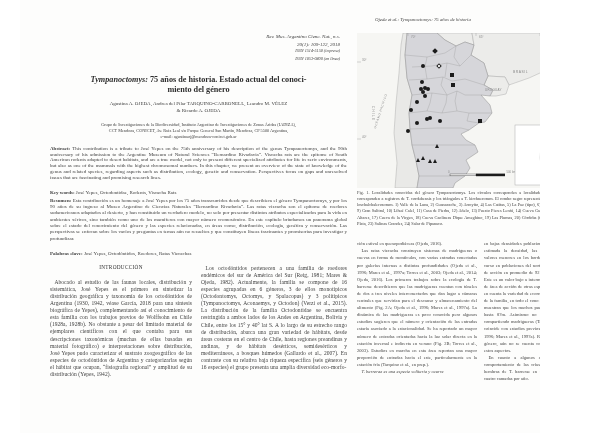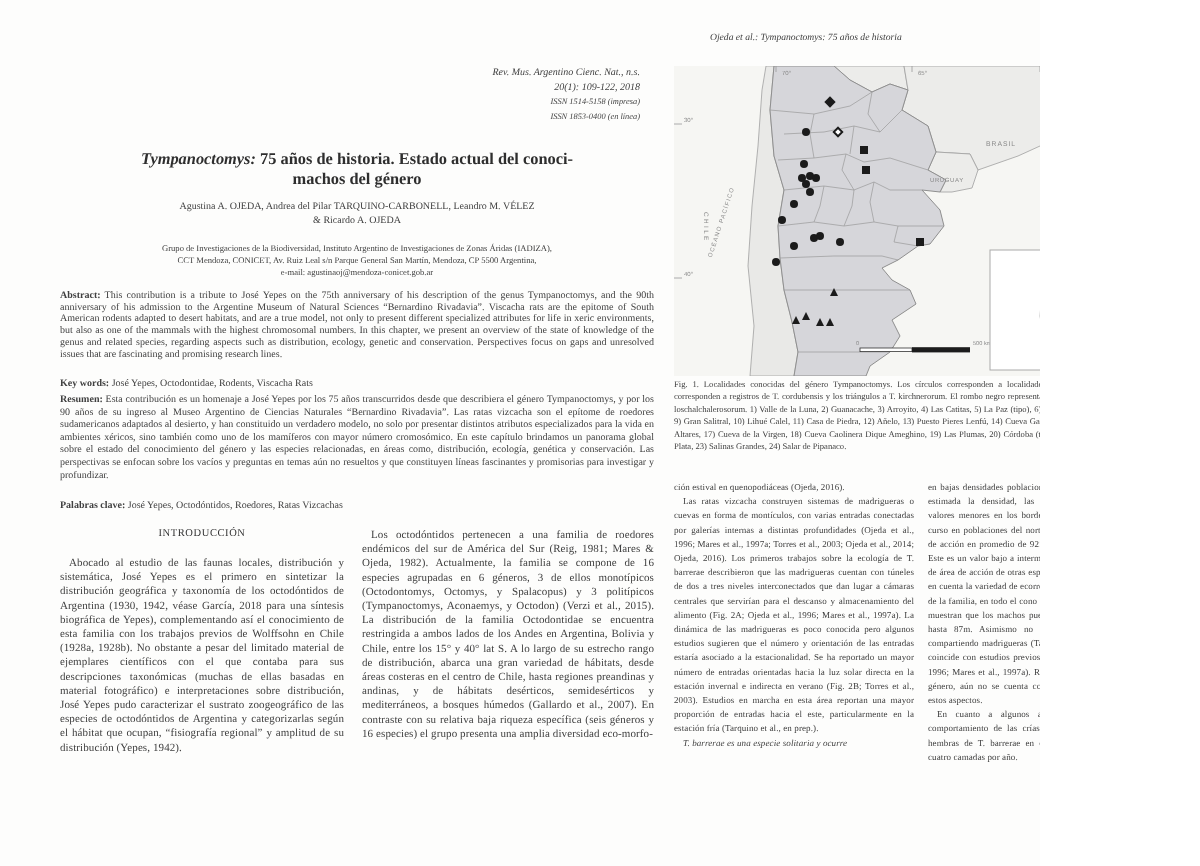--- a/index.html
+++ b/index.html
@@ -1,17 +1,17 @@
 <!DOCTYPE html>
 <html><head>
 <meta charset="utf-8">
 <style>
   html,body{margin:0;padding:0;background:#ffffff;}
   #page{position:relative;width:520px;height:433px;background:#fdfdfc;overflow:hidden;
-        font-family:"Liberation Serif","DejaVu Serif",serif;color:#404040;}
+        font-family:"Liberation Serif","DejaVu Serif",serif;color:#404040;margin-left:20px;}
   .s{position:absolute;transform:scale(0.5);transform-origin:0 0;}
   .just{text-align:justify;}
   .cen{text-align:center;}
   .right{text-align:right;}
   .it{font-style:italic;}
   .b{font-weight:bold;}
   p{margin:0;}
   .ind{text-indent:9px;}
   .coltext{font-size:11px;line-height:14.2px;letter-spacing:0.1px;}
   .colsm{font-size:9px;line-height:14.2px;letter-spacing:0.1px;}
@@ -37,21 +37,21 @@
 
   <div class="s right it" style="left:150px;top:33px;width:340px;font-size:10px;line-height:14.6px;">
     <div>Rev. Mus. Argentino Cienc. Nat., n.s.</div>
     <div>20(1): 109-122, 2018</div>
     <div style="font-size:8.4px;">ISSN 1514-5158 (impresa)</div>
     <div style="font-size:8.4px;">ISSN 1853-0400 (en línea)</div>
   </div>
 
   <div class="title">
     <div><span class="it">Tympanoctomys:</span><span> 75 años de historia. Estado actual del conoci-</span></div>
-    <div>machos del género</div>
+    <div>miento del género</div>
   </div>
 
   <div class="s cen" style="left:30px;top:100px;width:594px;font-size:10px;line-height:13.6px;">
     <div>Agustina A. OJEDA, Andrea del Pilar TARQUINO-CARBONELL, Leandro M. VÉLEZ</div>
     <div>&amp; Ricardo A. OJEDA</div>
   </div>
 
   <div class="s cen" style="left:30px;top:121px;width:594px;font-size:8.6px;line-height:12.2px;">
     <div>Grupo de Investigaciones de la Biodiversidad, Instituto Argentino de Investigaciones de Zonas Áridas (IADIZA),</div>
     <div>CCT Mendoza, CONICET, Av. Ruiz Leal s/n Parque General San Martín, Mendoza, CP 5500 Argentina,</div>

